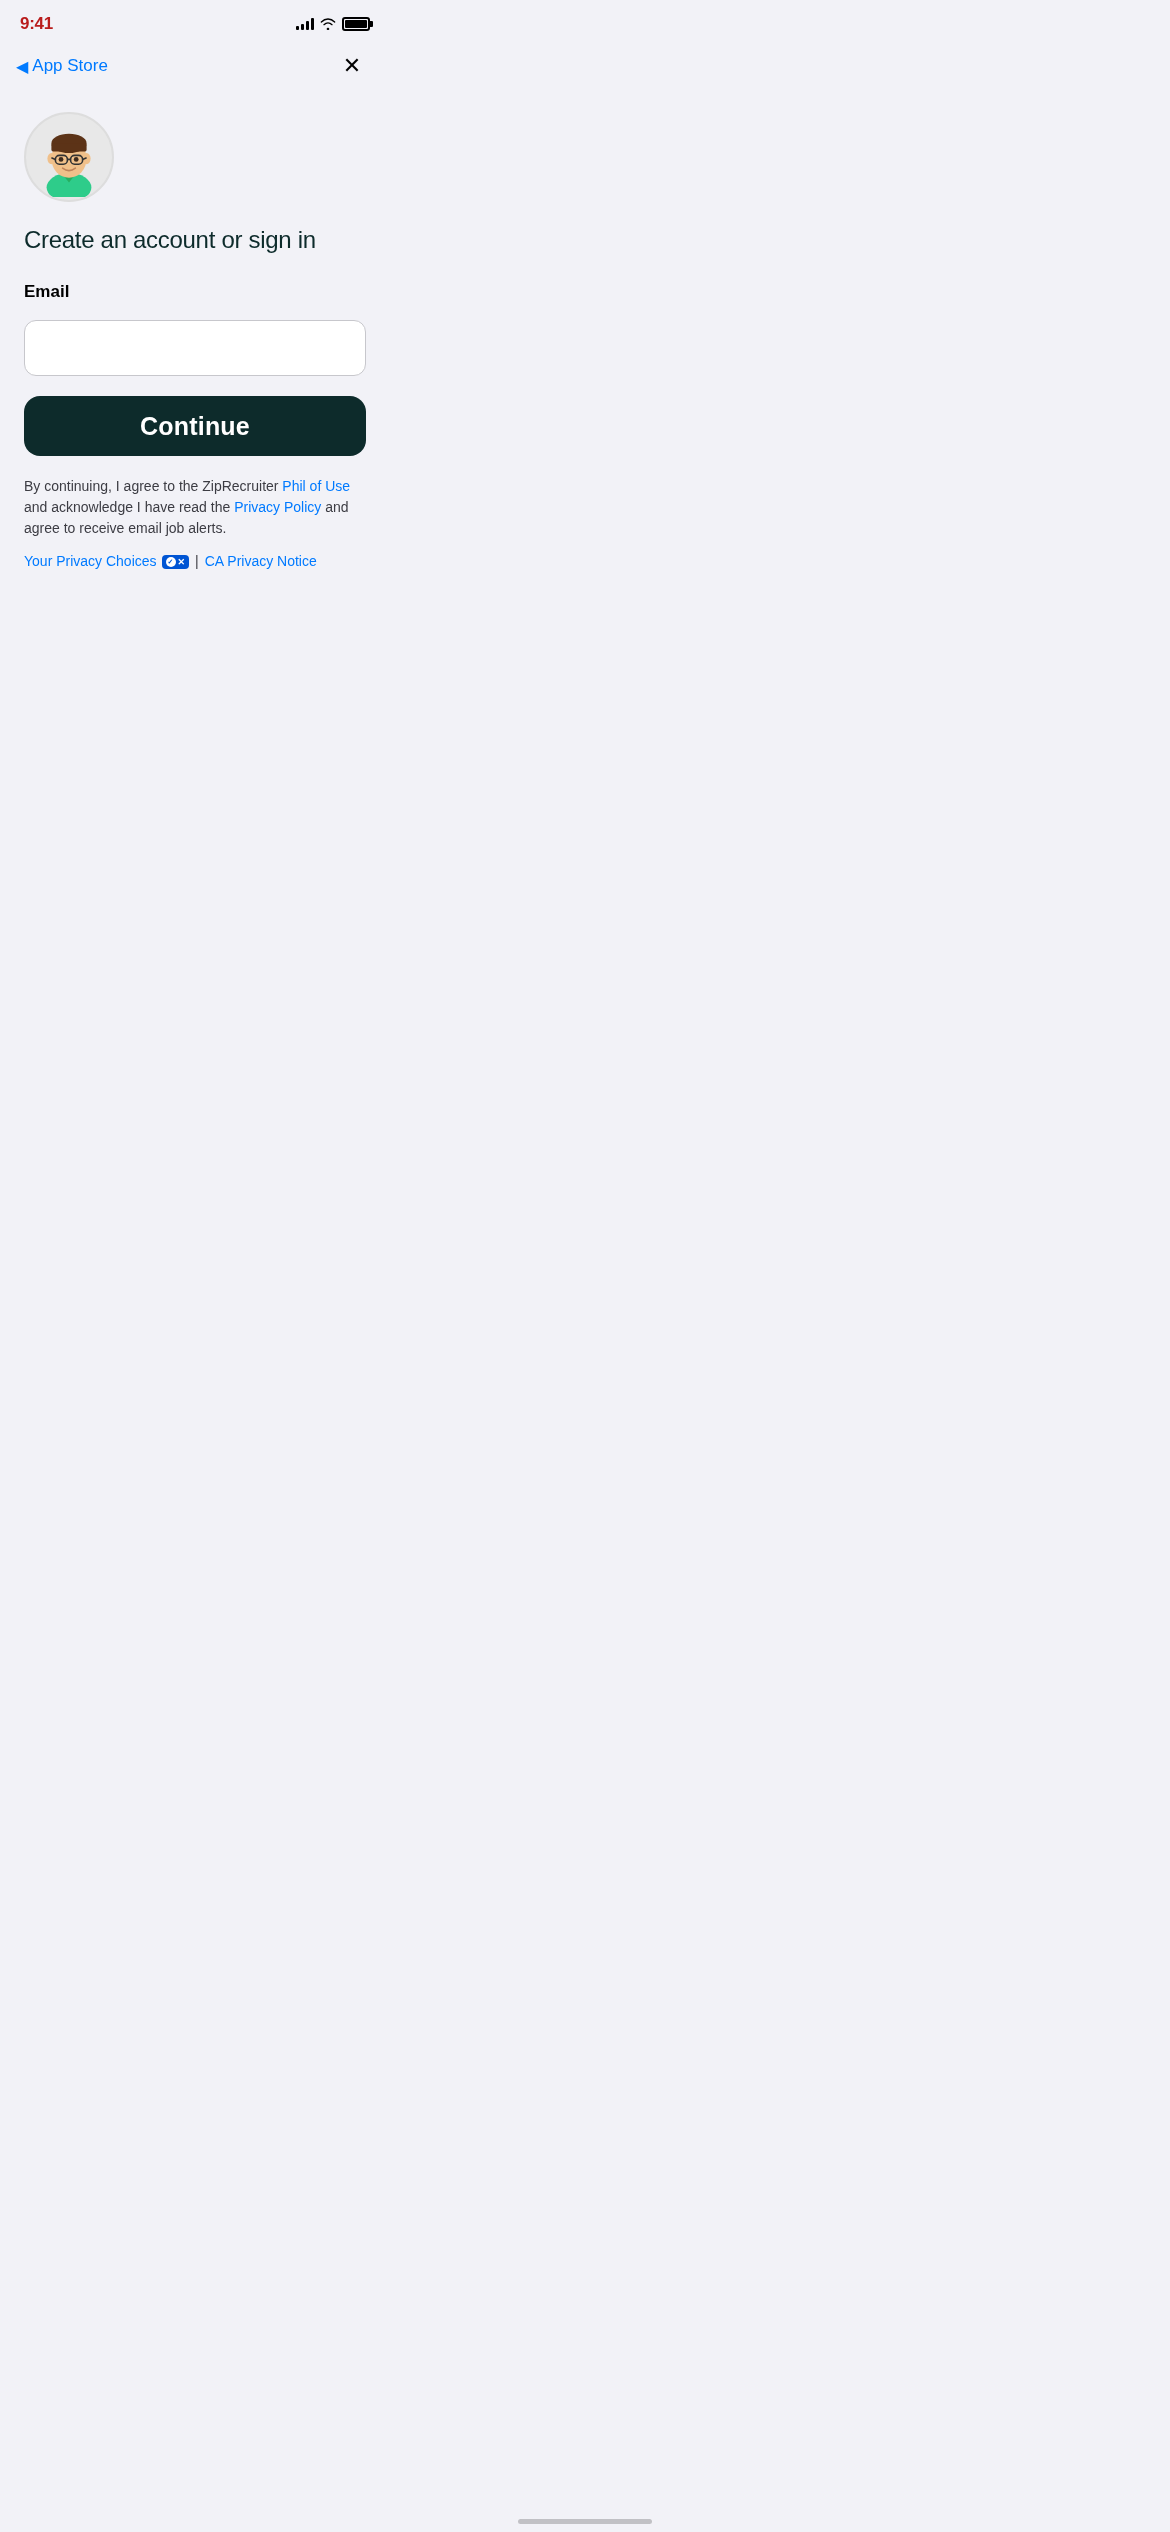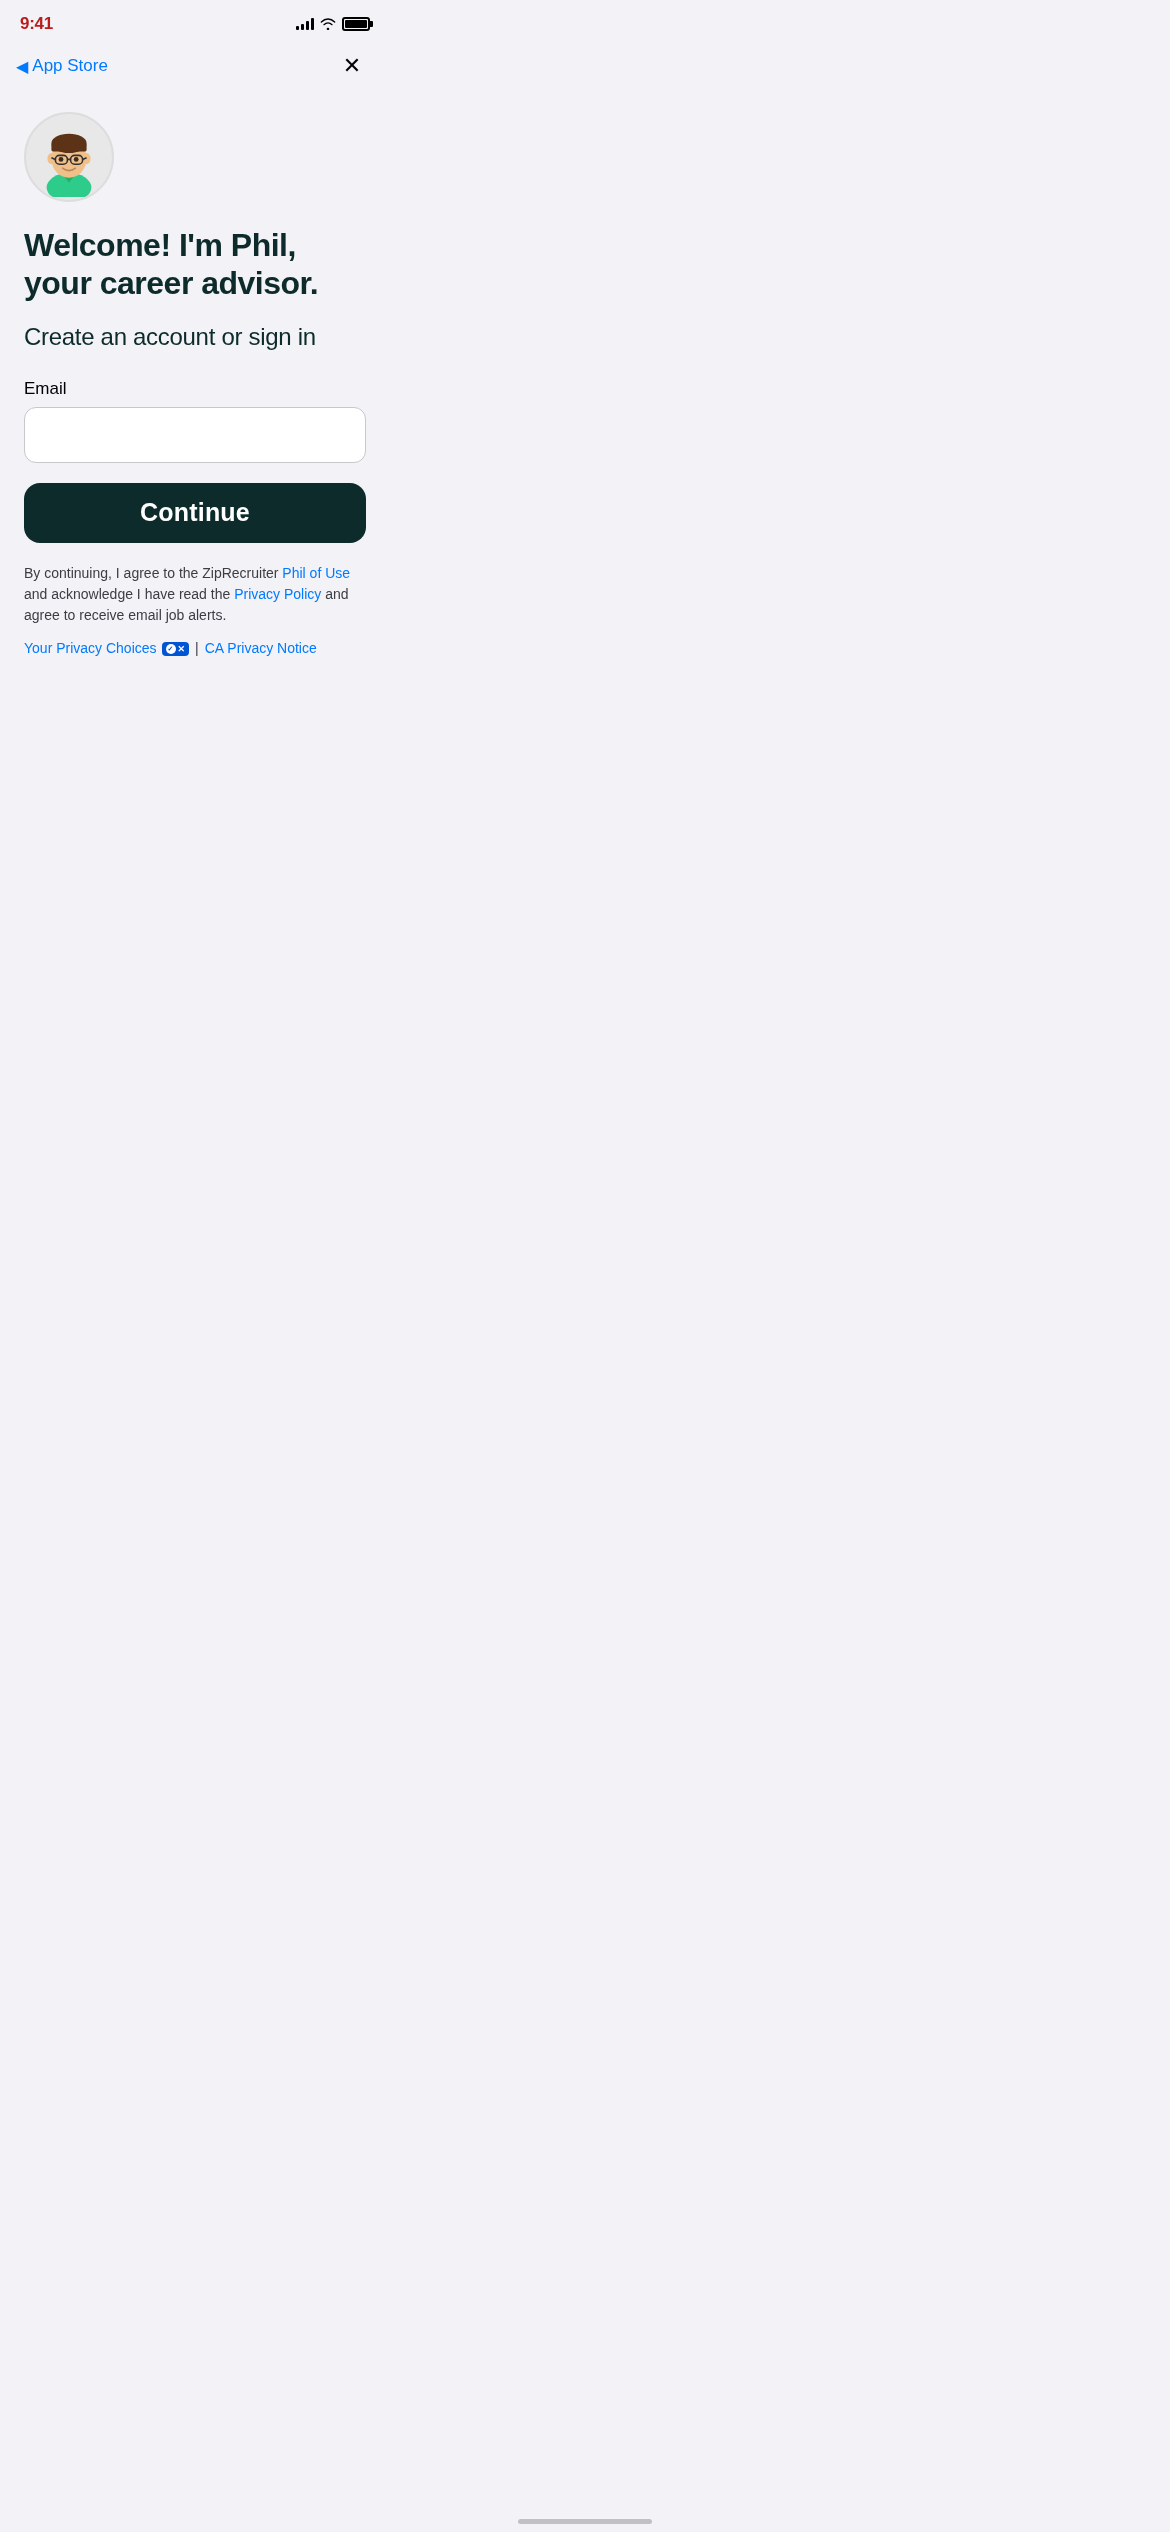--- a/index.html
+++ b/index.html
@@ -155,23 +155,23 @@
     .subtitle {
       font-size: 24px;
       font-weight: 400;
       color: #0d2b2b;
       margin-bottom: 28px;
       letter-spacing: -0.3px;
     }
 
     .email-label {
       font-size: 17px;
-      font-weight: 400;
+      font-weight: 700;
       color: #000;
-      margin-bottom: 8px;
+      margin-bottom: 18px;
       display: block;
     }
 
     .email-input {
       width: 100%;
       height: 56px;
       border: 1.5px solid #c7c7cc;
       border-radius: 12px;
       background: #fff;
       padding: 0 16px;
@@ -344,21 +344,20 @@
       <line x1="67" y1="53" x2="72" y2="51" stroke="#333" stroke-width="2"></line>
 
       <circle cx="40" cy="53" r="3" fill="#3d2b1f"></circle>
       <circle cx="59" cy="53" r="3" fill="#3d2b1f"></circle>
 
       <path d="M 42 64 Q 50 70 58 64" stroke="#c0845a" stroke-width="2" fill="none" stroke-linecap="round"></path>
     </svg>
   </div>
 
   
-  <h1 class="welcome-title">Welcome! I'm Phil, your career advisor.</h1>
 
   
   <h2 class="subtitle">Create an account or sign in</h2>
 
   
   <label class="email-label" for="email-input">Email</label>
   <input class="email-input" id="email-input" type="email" placeholder="" style="">
 
   
   <button class="continue-button">

